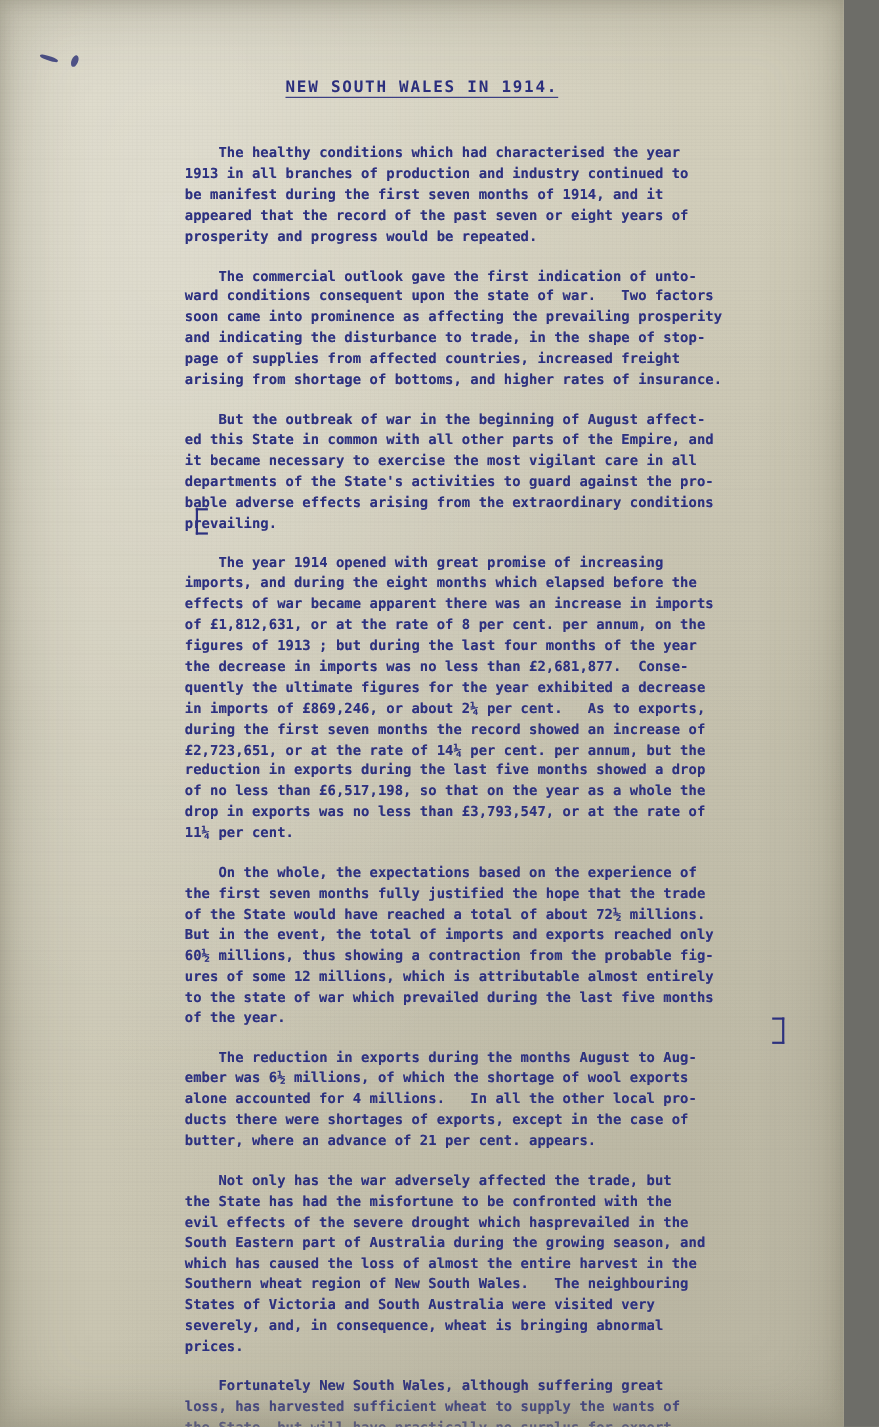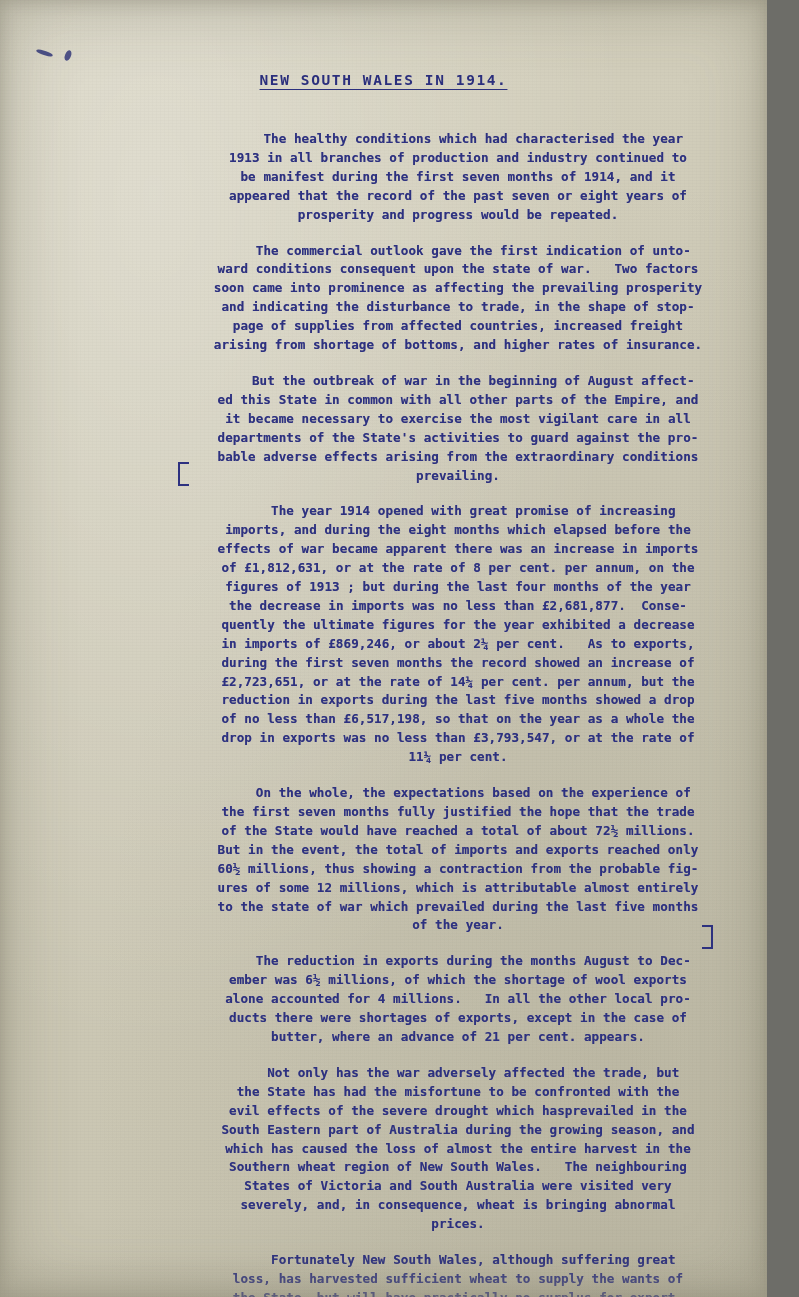--- a/index.html
+++ b/index.html
@@ -92,21 +92,20 @@
     font-size: 12.6px;
     line-height: 18.9px;
     color: #2d3180;
     letter-spacing: 0.05px;
     font-weight: 700;
     text-shadow: 0 0 0.6px rgba(45,49,128,0.45);
   }
   .para {
     margin: 0 0 17px 0;
     white-space: pre-wrap;
-    text-align: center;
   }
   .bracket-open, .bracket-close {
     position: absolute;
     border: 2px solid #2d3180;
     width: 9px;
   }
   .bracket-open {
     left: 178px;
     top: 462px;
     height: 20px;
@@ -173,21 +172,21 @@
 drop in exports was no less than £3,793,547, or at the rate of
 11¼ per cent.</p>
     <p class="para">    On the whole, the expectations based on the experience of
 the first seven months fully justified the hope that the trade
 of the State would have reached a total of about 72½ millions.
 But in the event, the total of imports and exports reached only
 60½ millions, thus showing a contraction from the probable fig-
 ures of some 12 millions, which is attributable almost entirely
 to the state of war which prevailed during the last five months
 of the year.</p>
-    <p class="para">    The reduction in exports during the months August to Dec-
+    <p class="para">    The reduction in exports during the months August to Aug-
 ember was 6½ millions, of which the shortage of wool exports
 alone accounted for 4 millions.   In all the other local pro-
 ducts there were shortages of exports, except in the case of
 butter, where an advance of 21 per cent. appears.</p>
     <p class="para">    Not only has the war adversely affected the trade, but
 the State has had the misfortune to be confronted with the
 evil effects of the severe drought which hasprevailed in the
 South Eastern part of Australia during the growing season, and
 which has caused the loss of almost the entire harvest in the
 Southern wheat region of New South Wales.   The neighbouring

